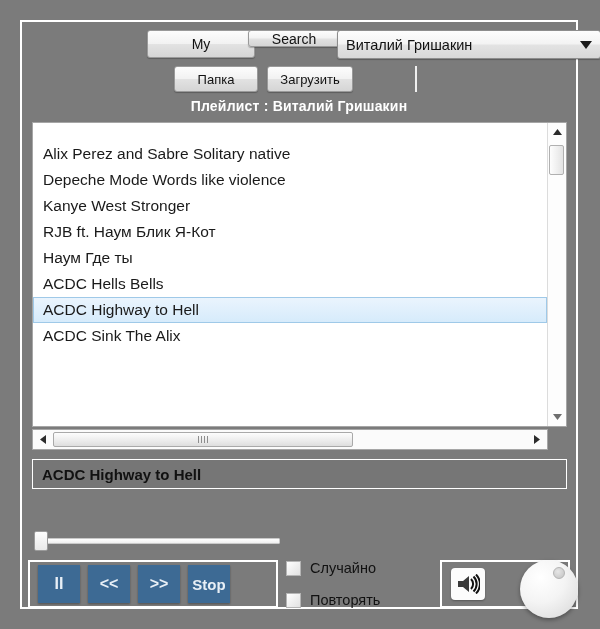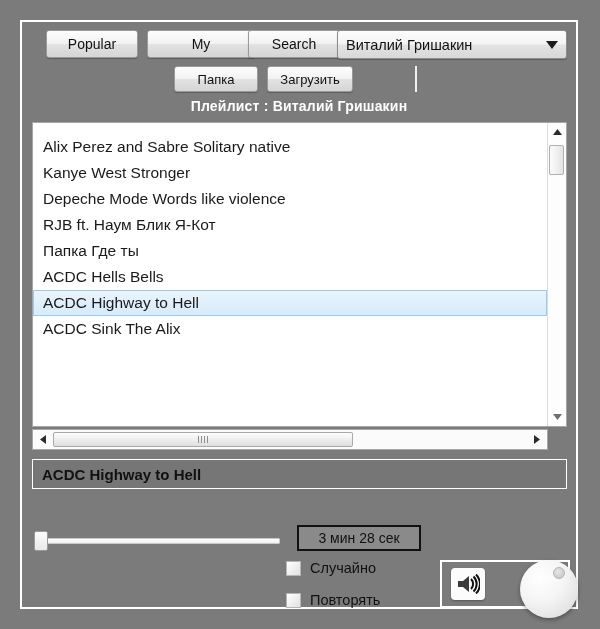--- a/index.html
+++ b/index.html
@@ -24,24 +24,24 @@
     color:#111;
     font-size:14px;
     display:flex;align-items:center;justify-content:center;
     box-sizing:border-box;
     cursor:pointer;
     box-shadow:0 1px 1px rgba(0,0,0,0.25);
     white-space:nowrap;
   }
   #btn-popular{position:absolute;left:24px;top:8px;width:92px;height:28px;}
   #btn-my{position:absolute;left:125px;top:8px;width:108px;height:28px;}
-  #btn-search{position:absolute;left:226px;top:8px;width:92px;height:28px;}
+  #btn-search{position:absolute;left:226px;top:8px;width:92px;height:17px;}
 
   .combo{
-    position:absolute;left:315px;top:8px;width:230px;height:29px;
+    position:absolute;left:315px;top:8px;width:264px;height:29px;
     background:linear-gradient(to bottom,#fdfdfd 0%,#f3f3f3 48%,#e3e3e3 52%,#d8d8d8 100%);
     border:1px solid #8d8d8d;
     border-radius:3px;
     box-sizing:border-box;
     display:flex;align-items:center;
     box-shadow:0 1px 1px rgba(0,0,0,0.25);
     cursor:pointer;
   }
   .combo-text{flex:1;padding-left:8px;font-size:14.5px;color:#111;overflow:hidden;white-space:nowrap;}
   .combo-arrow{width:28px;display:flex;align-items:center;justify-content:center;}
@@ -62,21 +62,21 @@
   }
 
   
   .listbox-wrap{
     position:absolute;left:10px;top:100px;width:535px;height:305px;
     background:#ffffff;
     border:1px solid #a6a6a6;
     box-sizing:border-box;
     display:flex;
   }
-  .list-area{flex:1;overflow:hidden;padding-top:11px;}
+  .list-area{flex:1;overflow:hidden;padding-top:18px;}
   .list-item{
     height:26px;line-height:26px;
     font-size:15.5px;color:#1a1a1a;
     padding-left:10px;
     white-space:nowrap;
     box-sizing:border-box;
     cursor:default;
   }
   .list-item.selected{
     background:linear-gradient(to bottom,#eaf4fd 0%,#d6ebfb 100%);
@@ -205,21 +205,20 @@
     position:absolute;left:33px;top:7px;width:12px;height:12px;border-radius:50%;
     background:radial-gradient(circle at 40% 35%,#e6e6e6,#c2c2c2);
     border:1px solid #b4b4b4;box-sizing:border-box;
   }
 </style>
 </head>
 <body>
 
 <div class="app-frame">
 
-  <div class="btn" id="btn-popular">Popular</div>
   <div class="btn" id="btn-my">My</div>
   <div class="btn" id="btn-search">Search</div>
 
   <div class="combo">
     <span class="combo-text">Виталий Гришакин</span>
     <span class="combo-arrow">
       <svg width="12" height="8" viewBox="0 0 12 8">
           <polygon points="0,0 12,0 6,8" fill="#1a1a1a"></polygon>
         </svg>
     </span>
@@ -227,24 +226,24 @@
 
   <div class="btn" id="btn-folder">Папка</div>
   <div class="btn" id="btn-upload">Загрузить</div>
   <div class="caret-mark"></div>
 
   <div class="playlist-title">Плейлист : Виталий Гришакин</div>
 
   <div class="listbox-wrap">
     <div class="list-area" id="list-area">
         <div class="list-item">Alix Perez and Sabre  Solitary native</div>
+        <div class="list-item">Depeche Mode Words like violence</div>
         <div class="list-item">Kanye West Stronger</div>
-        <div class="list-item">Depeche Mode Words like violence</div>
         <div class="list-item">RJB ft. Наум Блик  Я-Кот</div>
-        <div class="list-item">Папка Где ты</div>
+        <div class="list-item">Наум Где ты</div>
         <div class="list-item">ACDC Hells Bells</div>
         <div class="list-item selected">ACDC Highway to Hell</div>
         <div class="list-item">ACDC Sink The Alix</div>
       </div>
     <div class="vscroll">
       <div class="vs-btn">
         <svg width="9" height="6" viewBox="0 0 9 6">
             <polygon points="4.5,0 9,6 0,6" fill="#2b2b2b"></polygon>
           </svg>
       </div>
@@ -284,24 +283,27 @@
   <div class="hscroll-corner"></div>
 
   <div class="nowplaying">
     <span>ACDC Highway to Hell</span>
   </div>
 
   <div class="slider">
     <div class="slider-track"></div>
     <div class="slider-thumb"></div>
   </div>
-  <div class="time-box">
-    <span>3 мин  28 сек</span>
-  </div>
-
+
+  <div class="transport">
+    <div class="tbtn">II</div>
+    <div class="tbtn">&lt;&lt;</div>
+    <div class="tbtn">&gt;&gt;</div>
+    <div class="tbtn stop">Stop</div>
+  </div>
 
   <div class="checkgroup">
     <label class="checkrow">
       <span class="cbox"></span>
       <span class="clabel">Случайно</span>
     </label>
     <label class="checkrow">
       <span class="cbox"></span>
       <span class="clabel">Повторять</span>
     </label>

